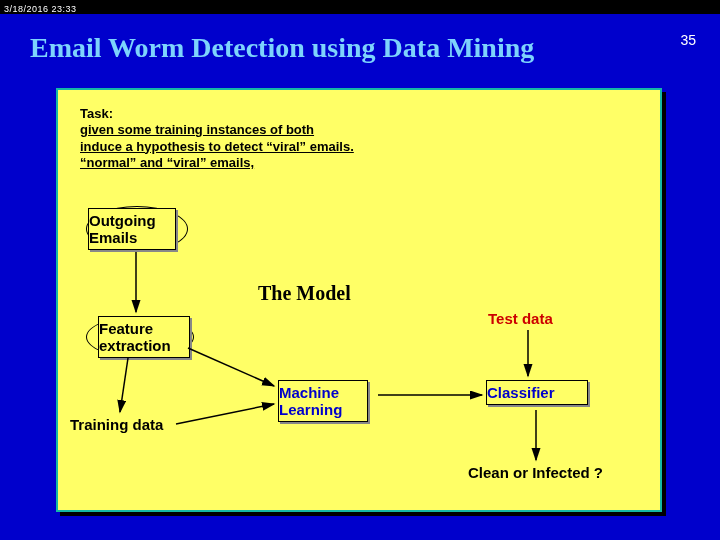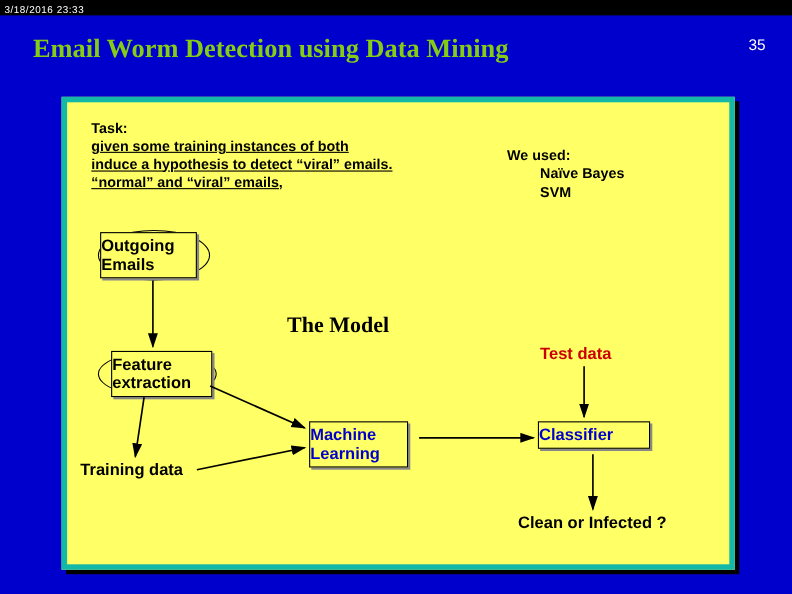--- a/index.html
+++ b/index.html
@@ -25,40 +25,40 @@
     left: 0;
     width: 720px;
     height: 526px;
     background: #0000cc;
   }
   .title {
     position: absolute;
     top: 18px;
     left: 30px;
     width: 640px;
-    color: #84cc16;
+    color: #7dd3fc;
     font-family: "Times New Roman", Times, serif;
     font-weight: bold;
-    font-size: 24px;
+    font-size: 28px;
   }
   .pagenum {
     position: absolute;
     top: 18px;
     right: 24px;
     color: #fff;
     font-size: 14px;
   }
   .panel {
     position: absolute;
     top: 74px;
     left: 56px;
     width: 602px;
     height: 420px;
     background: #ffff66;
-    border: 5px solid #14b8a6;
+    border: 2px solid #14b8a6;
     box-shadow: 4px 4px 0 #000;
   }
   .task {
     position: absolute;
     top: 16px;
     left: 22px;
     width: 350px;
     font-size: 13px;
     font-weight: bold;
     line-height: 1.25;
@@ -122,25 +122,20 @@
 
   <div class="panel">
 
     <div class="task">
       <div>Task:</div>
       <div class="indent">given some training instances of both</div>
       <div class="indent">induce a hypothesis to detect “viral” emails.</div>
       <div class="indent">“normal” and “viral” emails,</div>
     </div>
 
-    <div class="used">
-      <div>We used:</div>
-      <div class="indent">Naïve Bayes</div>
-      <div class="indent">SVM</div>
-    </div>
 
     <div class="oval oval1"></div>
     <div class="box box-outgoing">
       <span>Outgoing</span><br>
       <span>Emails</span>
     </div>
 
     <div class="box box-model">The Model</div>
 
     <div class="oval oval2"></div>

